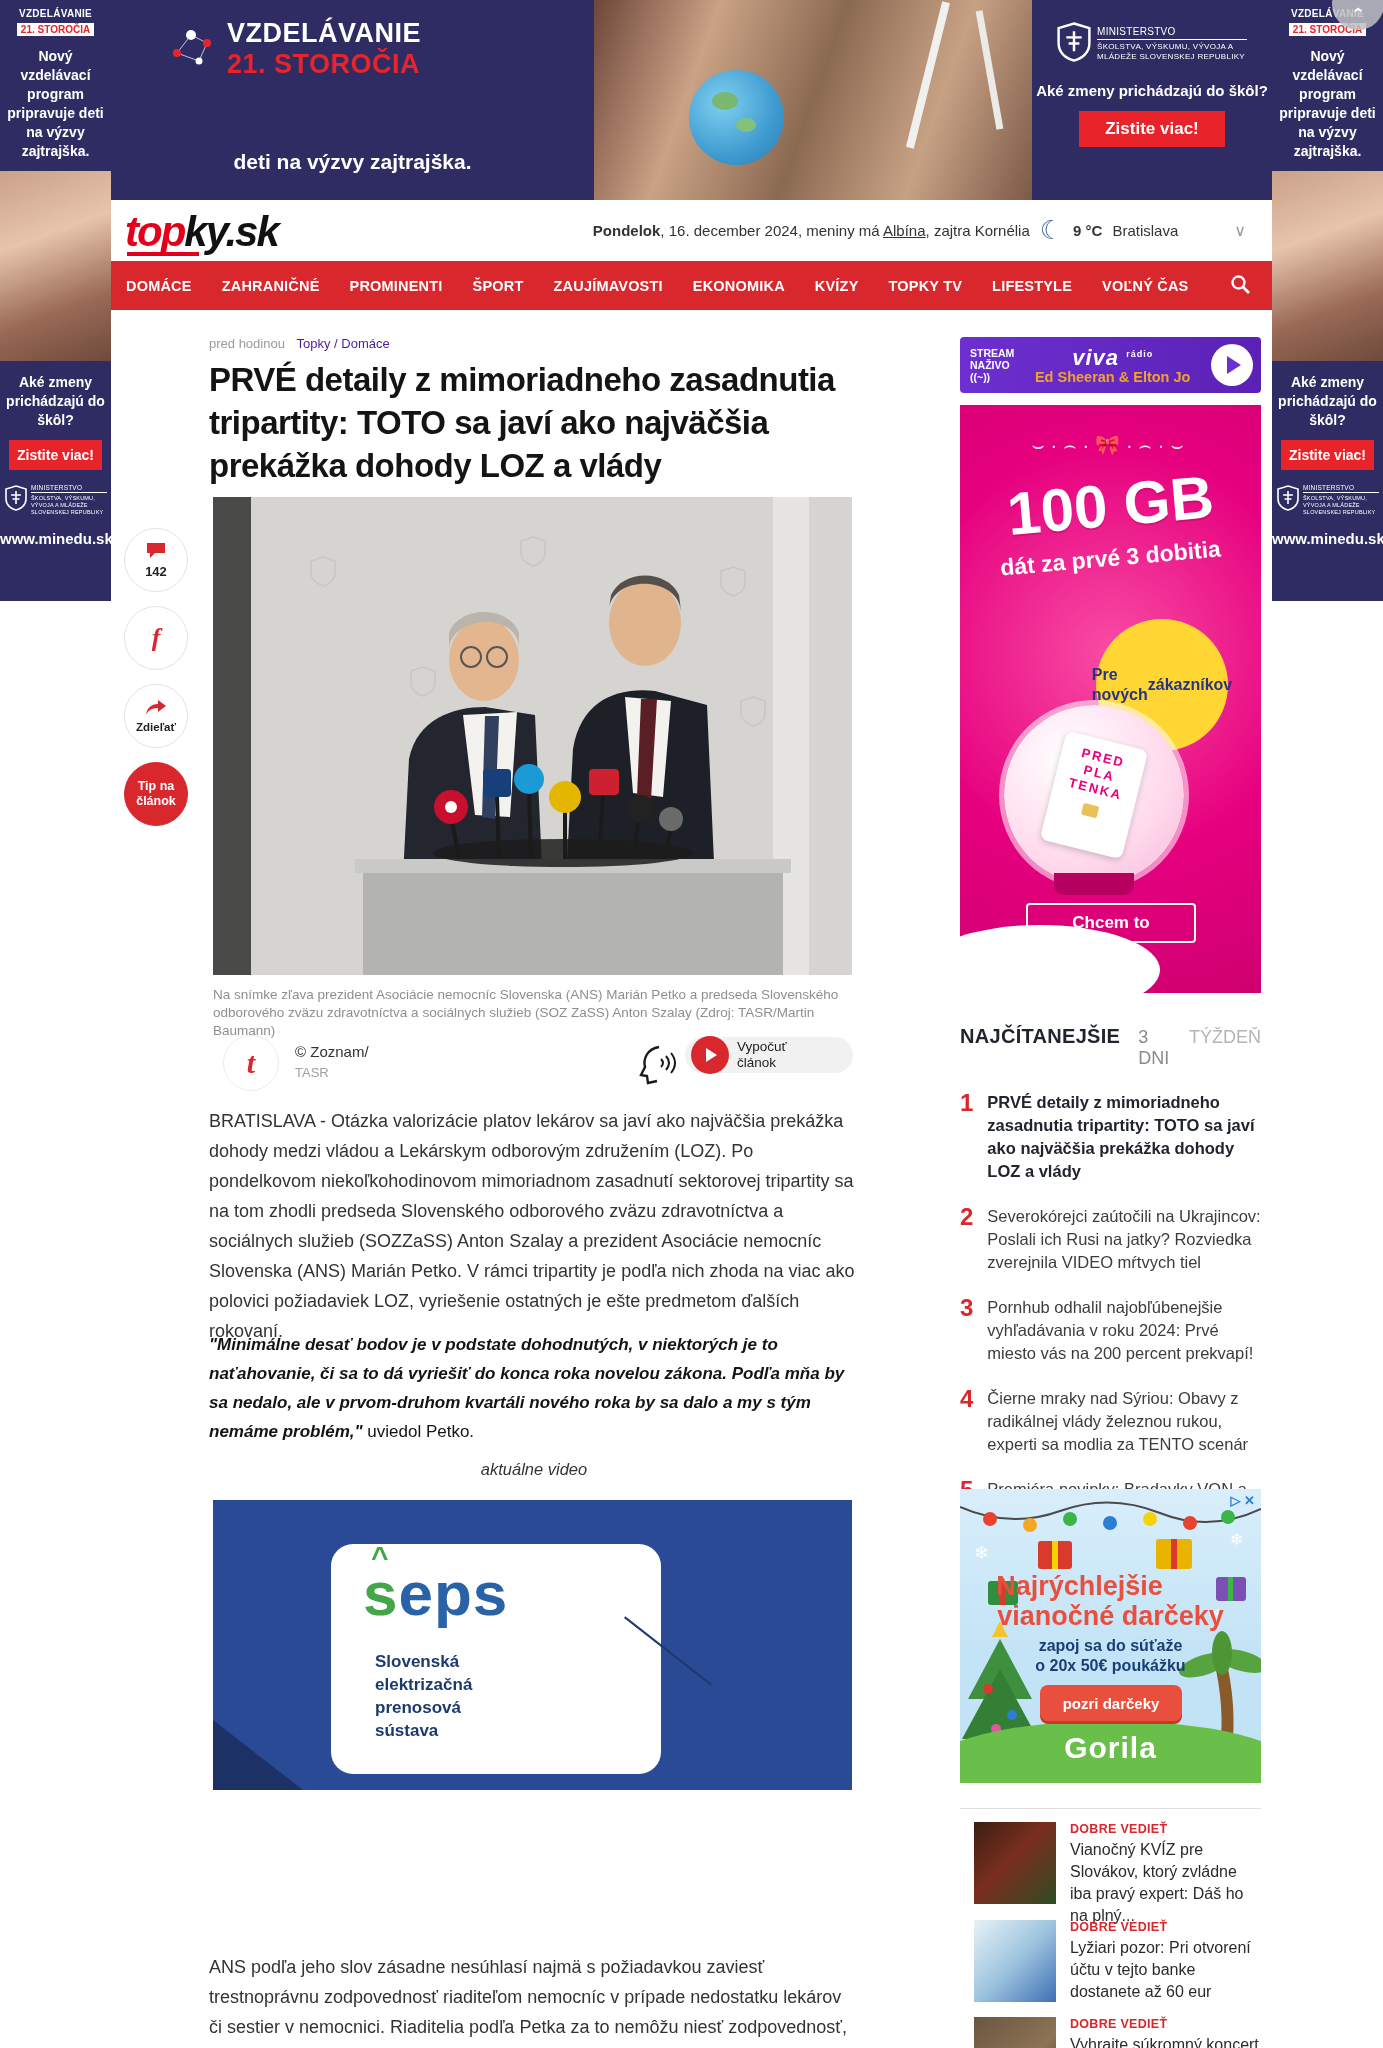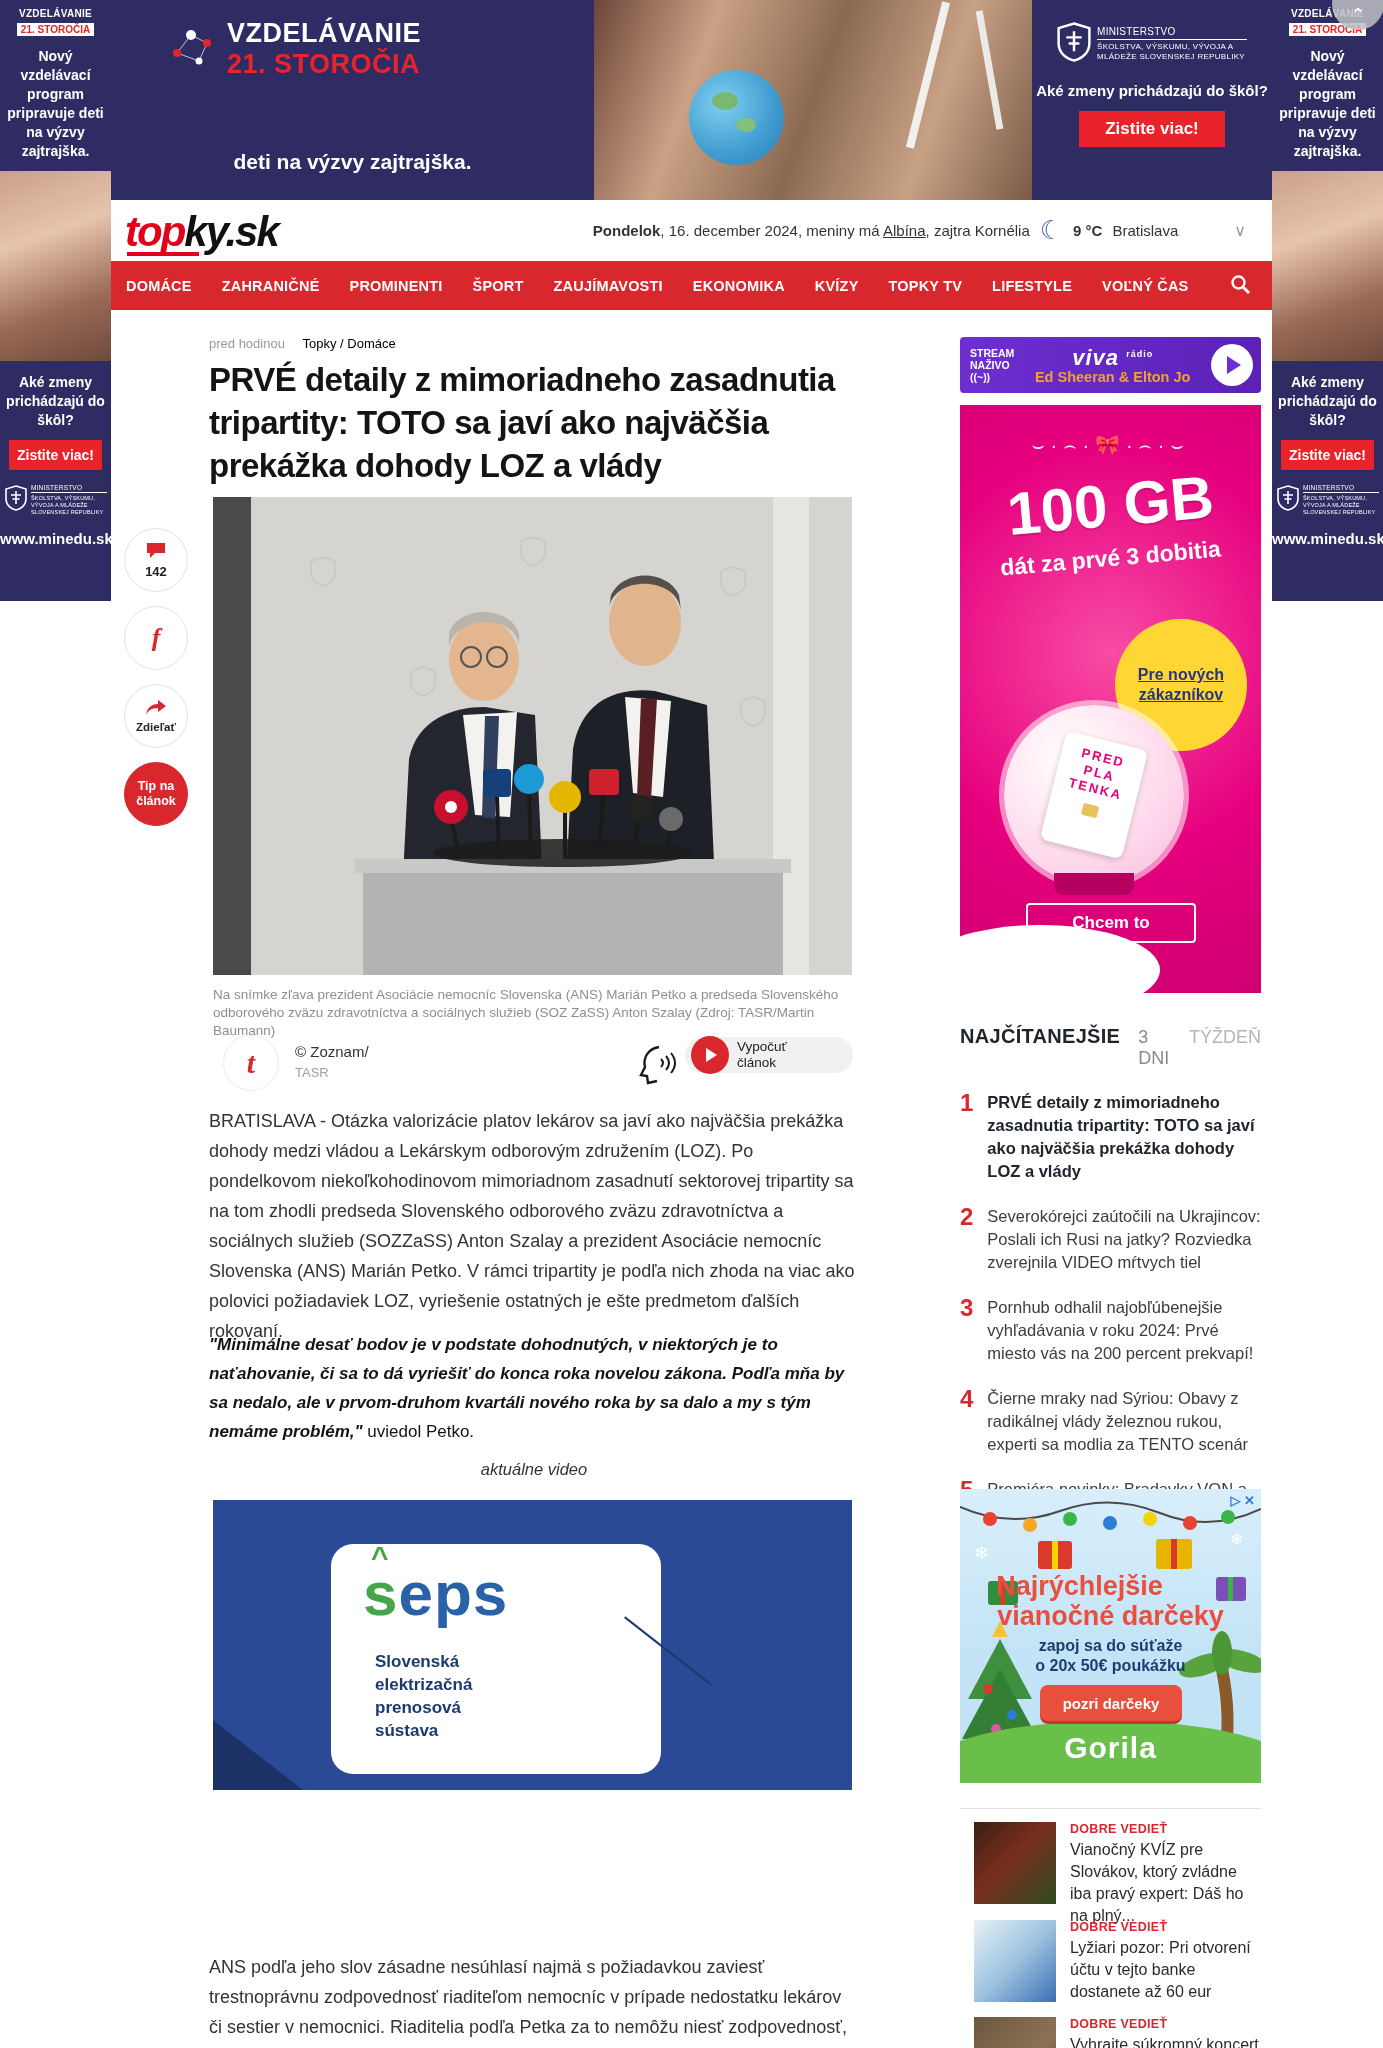--- a/index.html
+++ b/index.html
@@ -39,21 +39,21 @@
   .hdr-right b{font-weight:bold;}
   .moon{color:#4a6fa5;font-size:26px;line-height:20px;}
   .chev{color:#999;font-size:16px;margin-left:46px;}
   
   .nav{position:absolute;left:111px;top:261px;width:1161px;height:49px;background:#d9272e;display:flex;align-items:center;color:#fff;font-weight:bold;font-size:14.5px;}
   .nav .item{padding:0 15px;letter-spacing:.2px;cursor:pointer;}
   .nav .spacer{flex:1;}
   .nav .search{margin-right:22px;cursor:pointer;}
   
   .breadcrumb{position:absolute;left:209px;top:336px;font-size:13px;color:#9a9a9a;}
-  .breadcrumb .link{color:#000000;margin-left:14px;text-align:right;}
+  .breadcrumb .link{color:#4c1d95;margin-left:8px;text-align:right;}
   .title{position:absolute;left:209px;top:358px;width:656px;font-size:33px;line-height:43px;font-weight:bold;color:#141414;letter-spacing:-.5px;}
   .share-rail{position:absolute;left:124px;top:528px;width:66px;}
   .circle-btn{width:64px;height:64px;border-radius:50%;background:#fff;border:1px solid #e3e3e3;display:flex;flex-direction:column;align-items:center;justify-content:center;margin-bottom:14px;cursor:pointer;}
   .circle-btn .cnt{font-size:13px;font-weight:bold;color:#222;margin-top:1px;}
   .circle-btn .lbl{font-size:11.5px;font-weight:bold;color:#222;}
   .circle-btn.red{background:#d9272e;border-color:#d9272e;color:#fff;}
   .circle-btn.red .tip{font-size:12.5px;font-weight:bold;line-height:15px;text-align:center;color:#fff;}
   .fb-f{color:#d9272e;font-size:26px;font-weight:bold;font-family:"Liberation Serif",serif;font-style:italic;}
   .photo-main{position:absolute;left:213px;top:497px;width:639px;height:478px;background:#d6d4d0;overflow:hidden;}
   .caption{position:absolute;left:213px;top:986px;width:645px;font-size:13.5px;line-height:18px;color:#8f8f8f;}
@@ -85,21 +85,21 @@
   .radio .mid{flex:1;text-align:center;}
   .radio .viva{font-size:22px;font-weight:bold;font-style:italic;letter-spacing:1px;}
   .radio .viva small{font-size:9px;font-style:normal;vertical-align:super;}
   .radio .np{color:#f0a22e;font-weight:bold;font-size:14.5px;margin-top:-2px;}
   .radio .pbtn{width:42px;height:42px;background:#fff;border-radius:50%;margin-right:8px;display:flex;align-items:center;justify-content:center;}
   .radio .ptri{width:0;height:0;border-left:14px solid #6d2fd0;border-top:9px solid transparent;border-bottom:9px solid transparent;margin-left:4px;}
   .telekom{position:absolute;left:0;top:75px;width:301px;height:588px;background:radial-gradient(circle at 50% 42%,#f84ca4 0%,#e6007e 55%,#cf0070 100%);overflow:hidden;color:#fff;cursor:pointer;}
   .tk-orn{position:absolute;left:0;top:28px;width:301px;text-align:center;color:#fff;font-size:20px;letter-spacing:6px;opacity:.9;}
   .tk-100{position:absolute;left:0;top:66px;width:301px;text-align:center;font-size:60px;font-weight:800;transform:rotate(-5deg);text-shadow:0 2px 0 rgba(160,0,80,.35);}
   .tk-sub{position:absolute;left:0;top:140px;width:301px;text-align:center;font-size:23px;font-weight:800;transform:rotate(-5deg);}
-  .tk-badge{position:absolute;left:155px;top:214px;width:132px;height:132px;border-radius:50%;background:#ffd633;color:#283583;display:flex;flex-direction:column;align-items:center;justify-content:center;font-weight:bold;font-size:16px;line-height:20px;text-decoration:underline;}
+  .tk-badge{position:absolute;left:136px;top:214px;width:132px;height:132px;border-radius:50%;background:#ffd633;color:#283583;display:flex;flex-direction:row;align-items:center;justify-content:center;font-weight:bold;font-size:16px;line-height:20px;}
   .tk-globe{position:absolute;left:44px;top:300px;width:180px;height:180px;border-radius:50%;background:radial-gradient(circle at 35% 30%,#ffffff,#ffd9ec 60%,#f7b8d9);box-shadow:0 0 0 5px rgba(255,255,255,.55);}
   .tk-card{position:absolute;left:48px;top:34px;width:84px;height:112px;background:#fff;border-radius:8px;transform:rotate(14deg);box-shadow:0 2px 6px rgba(0,0,0,.2);padding-top:10px;text-align:center;}
   .tk-card .cl{color:#e6007e;font-weight:800;font-size:13px;letter-spacing:2px;line-height:16px;}
   .tk-chip{width:16px;height:12px;background:#e8c15a;border-radius:2px;margin:8px auto 0;}
   .tk-base{position:absolute;left:94px;top:468px;width:80px;height:22px;background:#b5005f;border-radius:0 0 10px 10px;}
   .tk-snow{position:absolute;left:-40px;top:520px;width:240px;height:90px;background:#fff;border-radius:50%;}
   .tk-cta{position:absolute;left:66px;top:498px;width:170px;height:40px;border:2px solid #fff;border-radius:4px;display:flex;align-items:center;justify-content:center;font-weight:bold;font-size:17px;}
   .tk-logo{position:absolute;left:0;top:548px;width:301px;text-align:center;font-size:34px;font-weight:bold;}
   .tk-logo .dot{display:inline-block;width:7px;height:7px;background:#fff;margin:0 6px 4px;vertical-align:middle;}
   .mr{position:absolute;left:0;top:695px;width:301px;}

